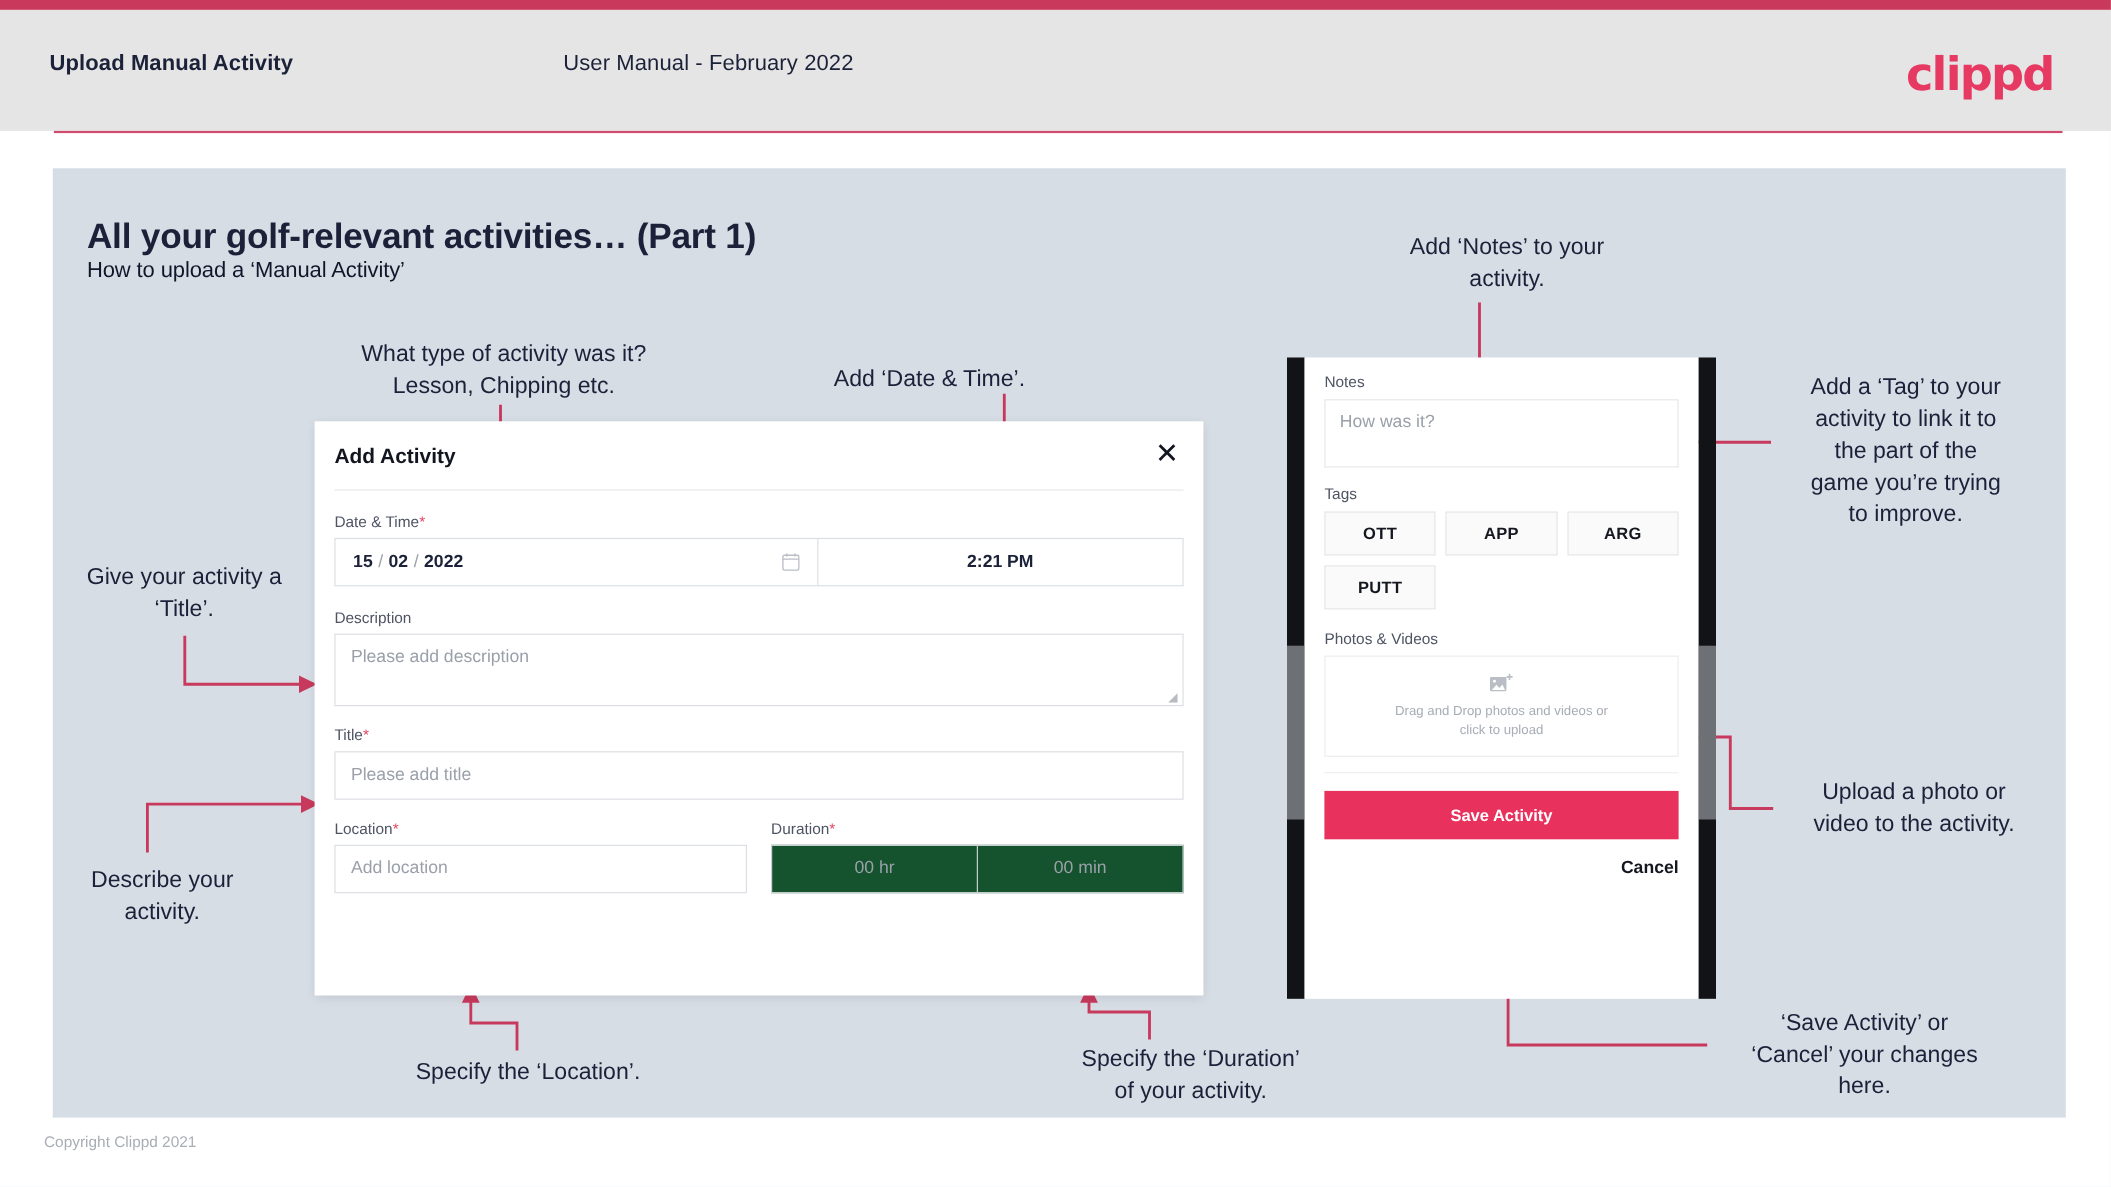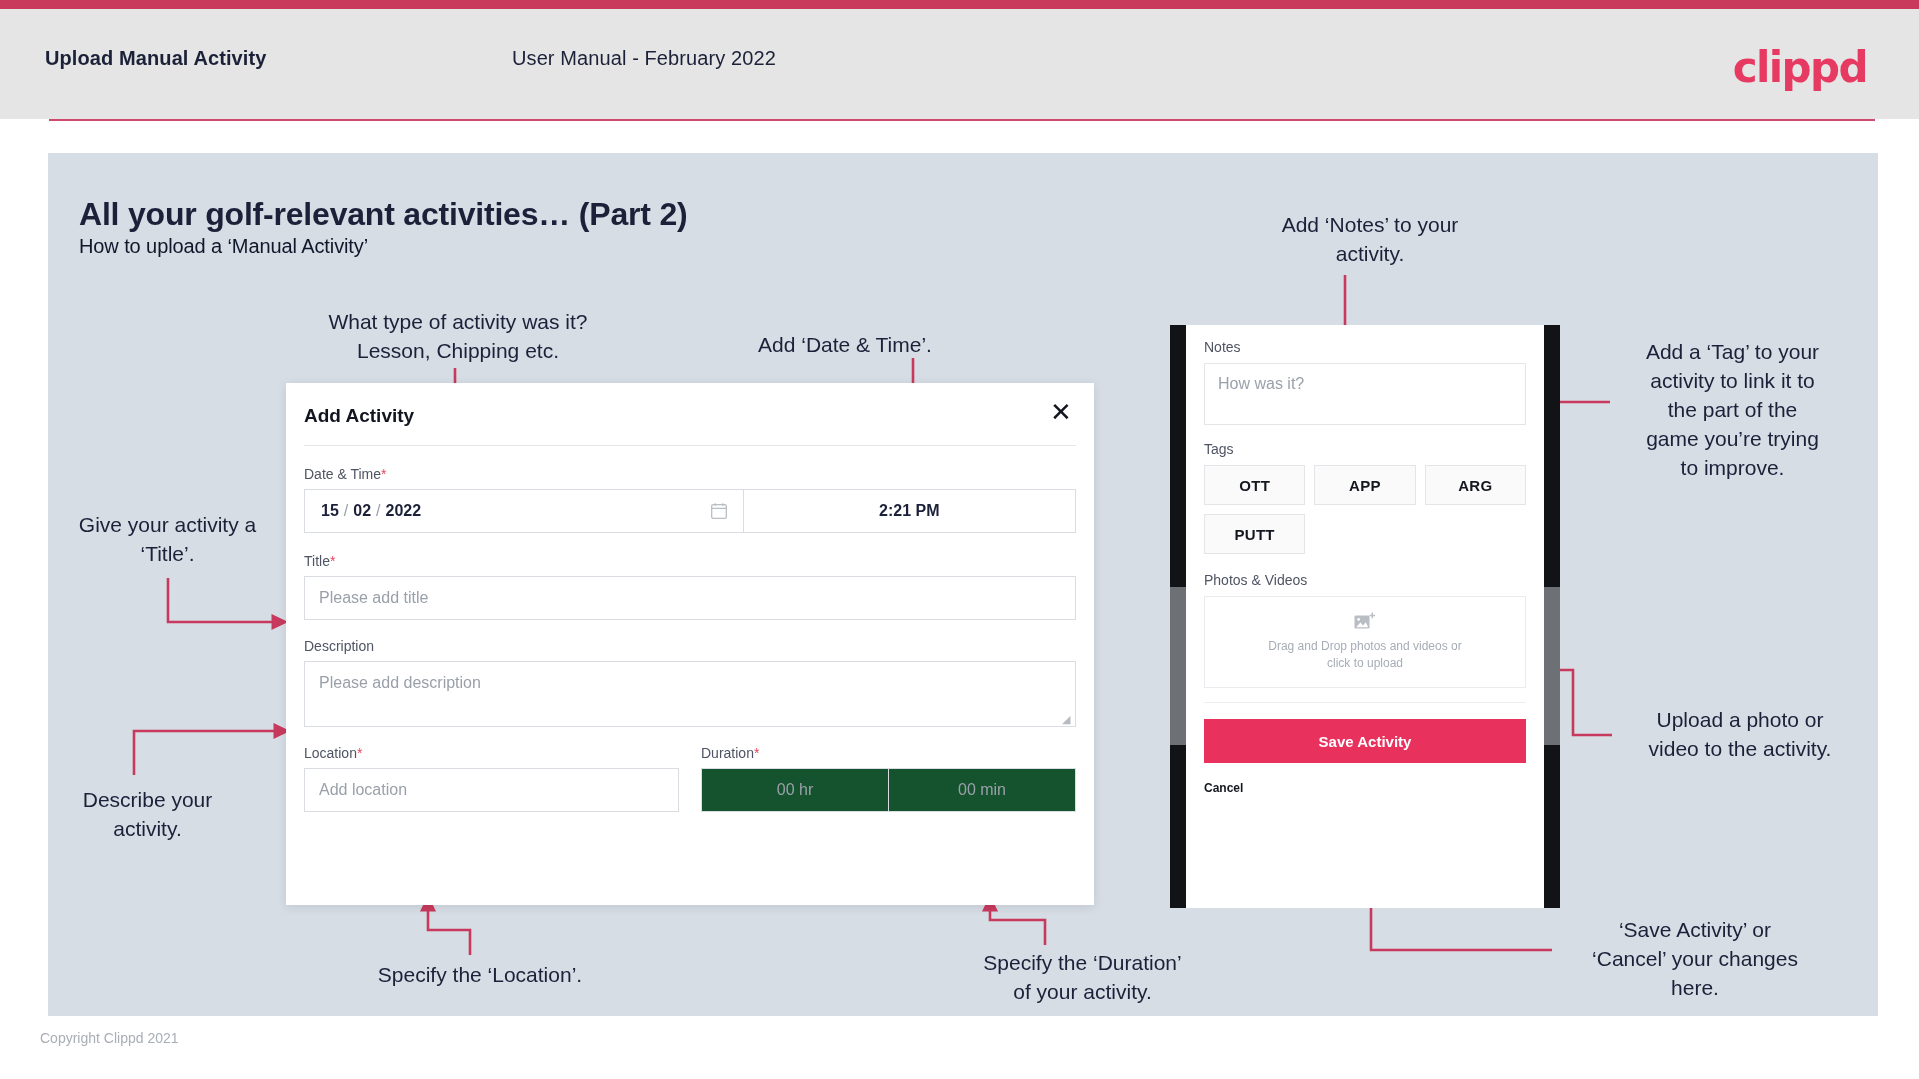--- a/index.html
+++ b/index.html
@@ -343,22 +343,22 @@
     color: #fff;
     display: flex;
     align-items: center;
     justify-content: center;
     font-size: 15px;
     font-weight: 700;
     margin-bottom: 18px;
   }
   .cancel-btn {
     width: 100%;
-    text-align: left;
-    font-size: 12px;
+    text-align: right;
+    font-size: 16px;
     font-weight: 700;
     color: #14171f;
   }
 
   
   .footer {
     position: absolute;
     left: 40px; top: 1030px;
     font-size: 14px;
     color: #a9aeb5;
@@ -371,21 +371,21 @@
 
 <div class="header">
   <div class="header-title">Upload Manual Activity</div>
   <div class="header-subtitle">User Manual - February 2022</div>
   <div class="brand-logo">clippd</div>
 </div>
 <div class="header-rule"></div>
 
 <div class="slide"></div>
 
-<div class="slide-title">All your golf-relevant activities… (Part 2)</div>
+<div class="slide-title">All your golf-relevant activities… (Part 1)</div>
 <div class="slide-subtitle">How to upload a ‘Manual Activity’</div>
 
 <div class="ann" style="left:308px; top:307px; width:300px;">What type of activity was it?<br>Lesson, Chipping etc.</div>
 
 <div class="ann" style="left:700px; top:330px; width:290px;">Add ‘Date &amp; Time’.</div>
 
 <div class="ann" style="left:35px; top:510px; width:265px;">Give your activity a<br>‘Title’.</div>
 
 <div class="ann" style="left:35px; top:785px; width:225px;">Describe your<br>activity.</div>
 
@@ -464,34 +464,34 @@
             </svg>
           </div>
           <div class="dt-sepline"></div>
           <div class="dt-time">2:21 PM</div>
         </div>
       </div>
     </div>
 
     <div class="mb18">
       <div class="f-label">
-        <span>Title</span><span class="req">*</span>
-      </div>
-      <div class="f-input">
-        <span>Please add title</span>
-      </div>
-    </div>
-
-    <div class="mb18">
-      <div class="f-label">
         <span>Description</span>
       </div>
       <div class="f-textarea">
         <span>Please add description</span>
         <span class="resize-grip">◢</span>
+      </div>
+    </div>
+
+    <div class="mb18">
+      <div class="f-label">
+        <span>Title</span><span class="req">*</span>
+      </div>
+      <div class="f-input">
+        <span>Please add title</span>
       </div>
     </div>
 
     <div class="row2">
       <div class="col">
         <div class="f-label">
           <span>Location</span><span class="req">*</span>
         </div>
         <div class="f-input">
           <span>Add location</span>

